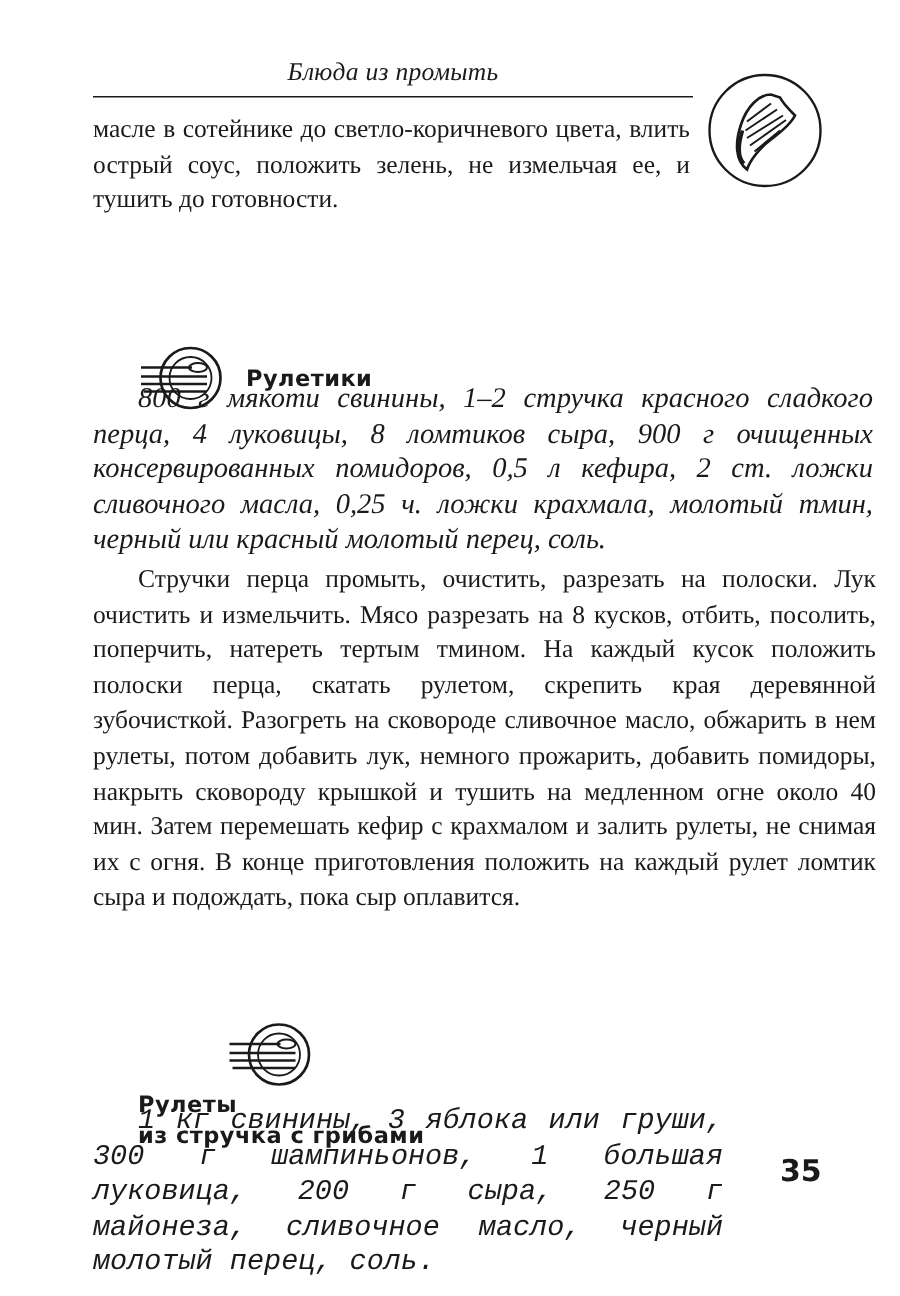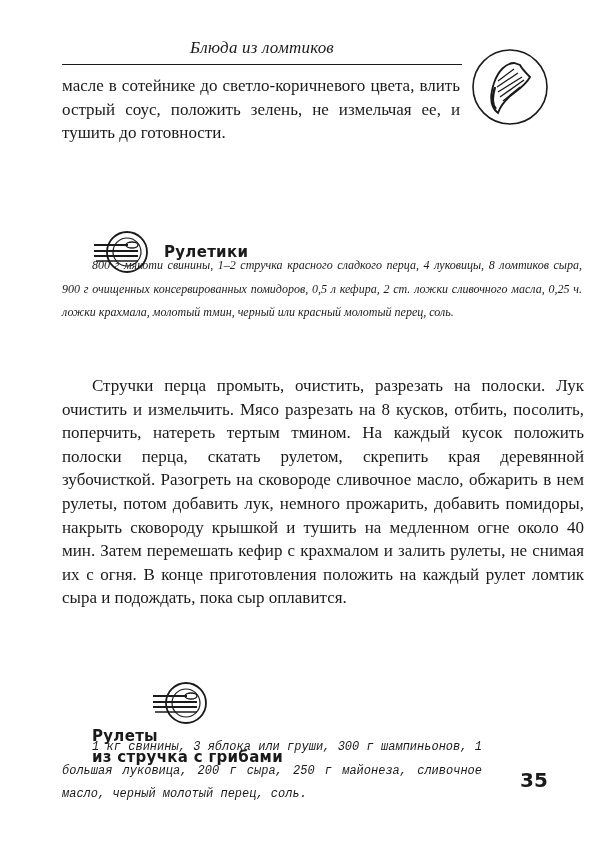--- a/index.html
+++ b/index.html
@@ -46,21 +46,21 @@
       width: 398px;
       font-size: 17px;
       line-height: 23.6px;
       text-align: justify;
       margin: 0;
     }
     .para.wide { width: 522px; }
     .para.indent { text-indent: 30px; }
     .para.ital {
       font-style: italic;
-      font-size: 12px;
+      font-size: 19px;
       line-height: 23.6px;
     }
     .recipe-head {
       position: absolute;
       left: 92px;
       display: flex;
       align-items: center;
     }
     .plate-icon {
       width: 58px;
@@ -79,21 +79,21 @@
       left: 520px;
       top: 768px;
       font-family: "DejaVu Sans", "Liberation Sans", sans-serif;
       font-weight: bold;
       font-size: 20px;
     }
   </style>
 </head>
 <body>
 
-<div class="running-head">Блюда из ломтиков</div>
+<div class="running-head">Блюда из промыть</div>
 <div class="head-rule"></div>
 
 <svg class="chapter-icon" viewBox="0 0 80 80">
   <circle cx="40" cy="40" r="37" fill="none" stroke="#1a1a1a" stroke-width="1.6"></circle>
   <path d="M44 16 C36 16 28 24 24 36 C20 48 20 60 28 66 C30 60 36 52 44 46 C52 40 58 34 60 30 C56 26 52 22 50 18 Z" fill="none" stroke="#1a1a1a" stroke-width="1.8"></path>
   <path d="M28 34 L44 22 M27 40 L48 26 M28 45 L52 30 M30 50 L54 33 M33 54 L50 40" stroke="#1a1a1a" stroke-width="1.3"></path>
   <path d="M25 40 C22 50 22 58 26 62" fill="none" stroke="#1a1a1a" stroke-width="2.4"></path>
 </svg>
 
 <p class="para" style="top:74px;">масле в сотейнике до светло-коричневого цвета, влить острый соус, положить зелень, не измельчая ее, и тушить до готовности.</p>

